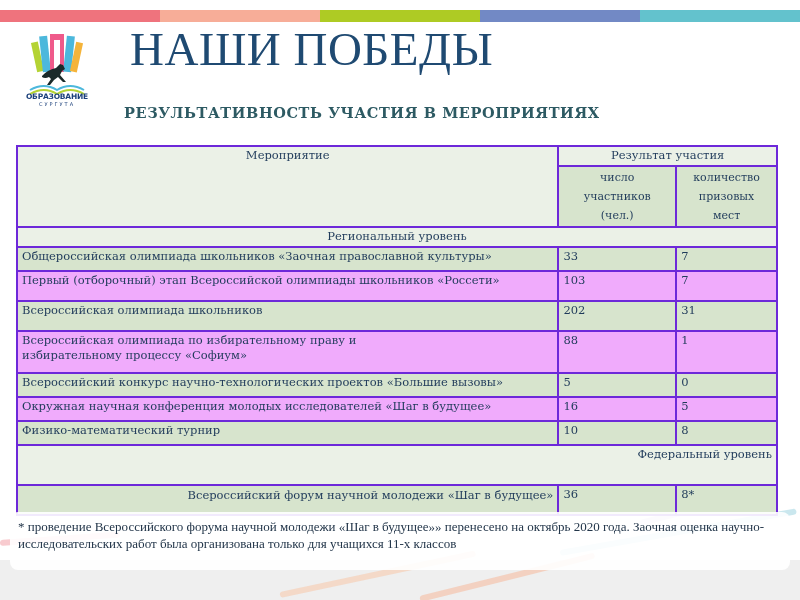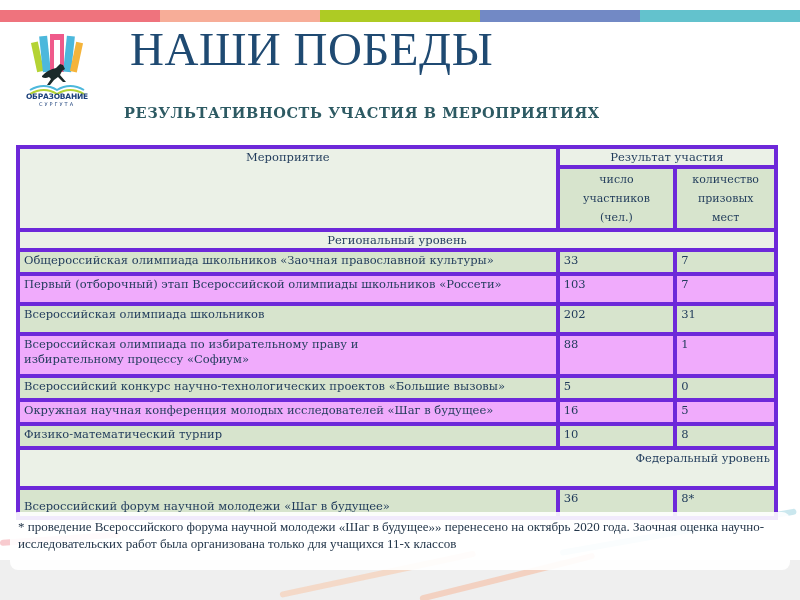--- a/index.html
+++ b/index.html
@@ -37,21 +37,21 @@
   
   table.results {
     position: absolute; left: 16px; top: 145px; width: 762px;
     border-collapse: collapse;
     border: 2px solid #7aac56;
     font-family: "DejaVu Serif", serif;
     font-size: 11.5px;
     color: #1f3a5a;
   }
   table.results td, table.results th {
-    border: 4px solid #6d28d9;
+    border: 2px solid #6d28d9;
     padding: 1px 4px;
     font-weight: normal;
     vertical-align: top;
   }
   .c1 { width: 543px; }
   .c2 { width: 118px; text-align: center; }
   .c3 { width: 101px; text-align: center; }
   .hdr { background: #ebf1e7; text-align: center; height: 20px; }
   .sub { background: #d7e4cd; text-align: center; line-height: 19px; font-size: 11px; }
   .lvl td { background: #ebf1e7; text-align: center; height: 20px; }
@@ -167,21 +167,21 @@
   <tr class="odd r-h">
     <td class="c1">Физико-математический турнир</td>
     <td class="c2 num">10</td>
     <td class="c3 num">8</td>
   </tr>
 
   <tr class="lvl">
     <td colspan="3" style="height:40px;text-align:right;">Федеральный уровень</td>
   </tr>
   <tr class="odd" style="height:30px;">
-    <td class="c1" style="vertical-align:bottom;padding-bottom:3px;">Всероссийский форум научной молодежи «Шаг в будущее»</td>
+    <td class="c1" style="vertical-align:bottom;padding-bottom:12px;text-align:right;">Всероссийский форум научной молодежи «Шаг в будущее»</td>
     <td class="c2 num">36</td>
     <td class="c3 num">8*</td>
   </tr>
 </tbody>
   </table>
 
 <div class="footnote-box"></div>
 <div class="footnote">* проведение Всероссийского форума научной молодежи «Шаг в будущее»» перенесено на октябрь 2020 года. Заочная оценка научно-исследовательских работ была организована только для учащихся 11-х классов</div>
 
 </body></html>

